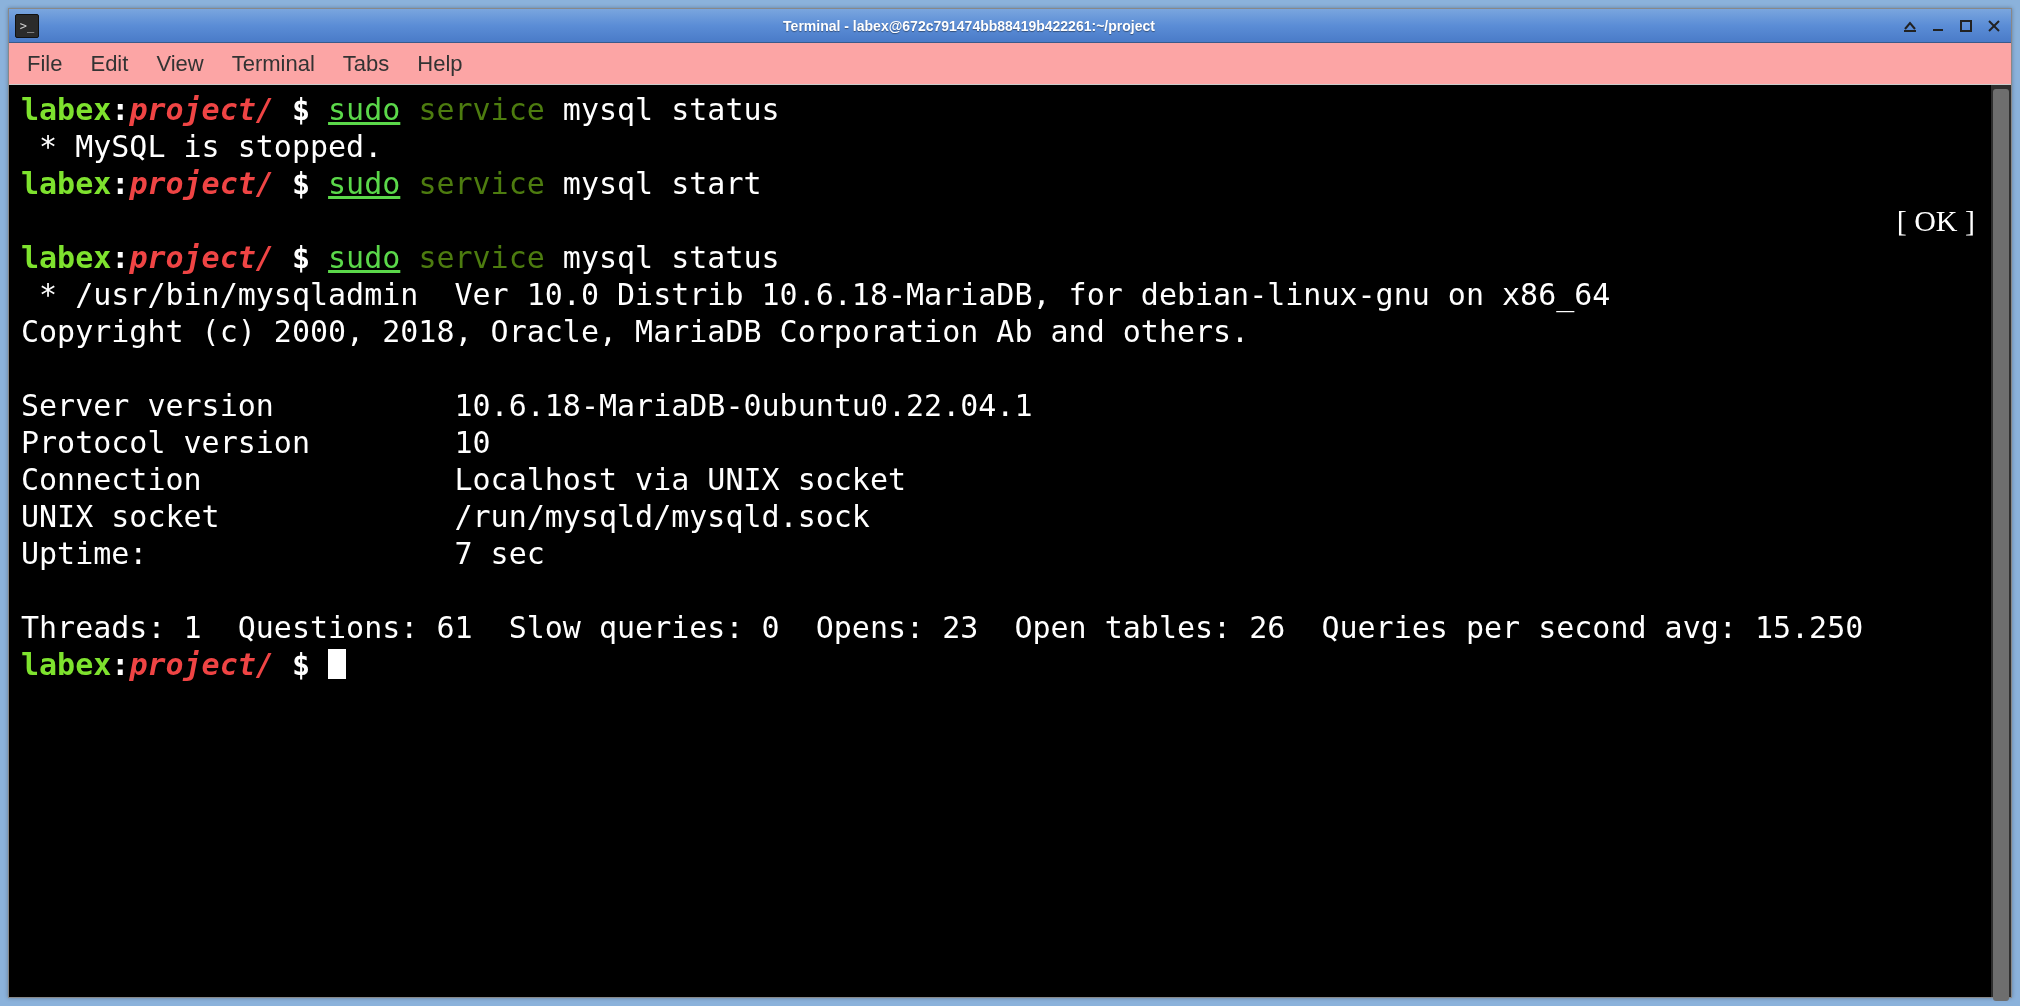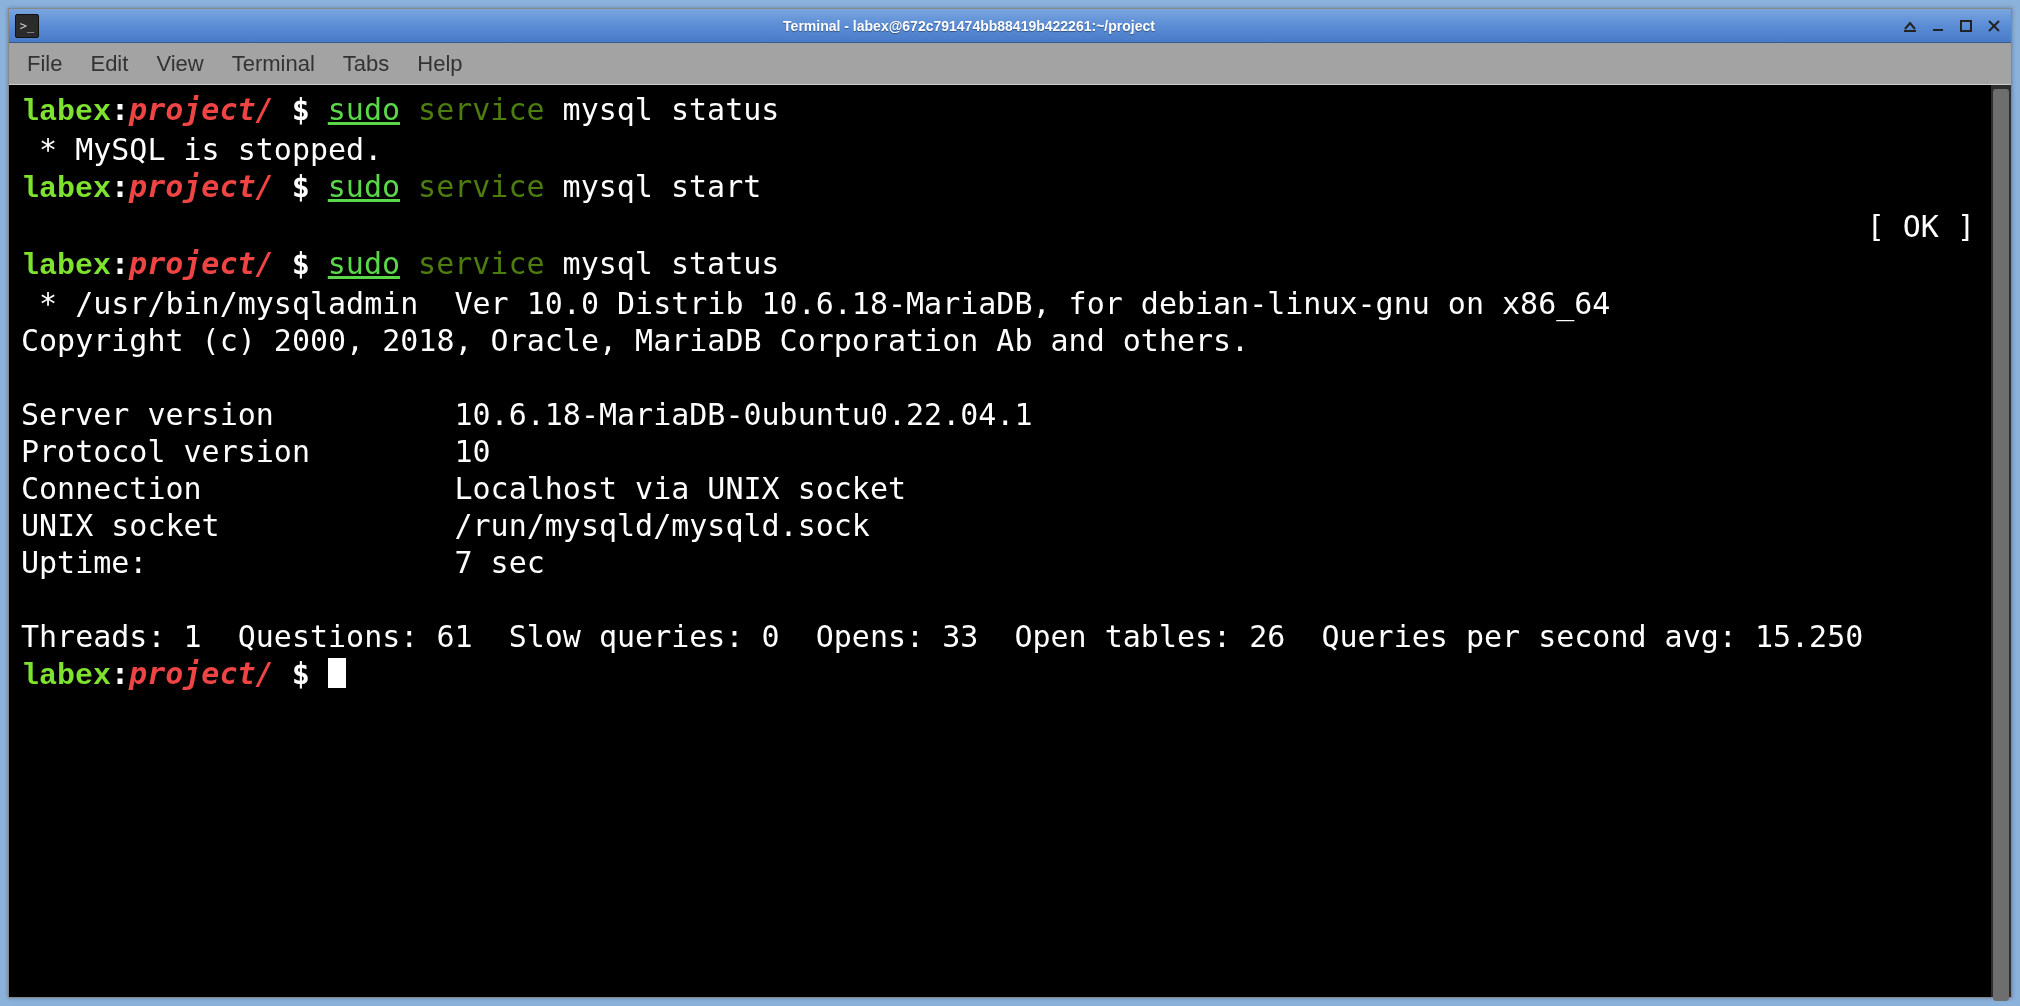--- a/index.html
+++ b/index.html
@@ -48,21 +48,21 @@
   }
   .titlebar-controls { display:flex; gap:6px; align-items:center; }
   .tb-btn {
     width: 22px; height: 20px;
     display:flex; align-items:center; justify-content:center;
     color:#222;
     font-size:16px;
     font-weight:bold;
   }
   .menubar {
-    background: #a3a3a3;
+    background: #fca5a5;
     height: 42px;
     display:flex;
     align-items:center;
     gap: 28px;
     padding: 0 18px;
     border-bottom: 1px solid #ccc;
     font-size: 22px;
     color:#333;
   }
   .menubar span { cursor: default; }
@@ -91,36 +91,36 @@
     flex-shrink:0;
   }
   .scrollbar-thumb {
     position:absolute;
     left:2px; right:2px;
     top:4px;
     height: 100%;
     background:#6e6e6e;
     border-radius:3px;
   }
-  .green { color:#7ee22e; font-weight:bold;font-family:Liberation Mono, monospace; }
+  .green { color:#7ee22e; font-weight:bold; }
   .blue  { color:#ef4444; font-weight:bold;font-style:italic; }
   .sudo  { color:#5bd84a; text-decoration: underline; margin-top: 29px; }
   .serv  { color:#4d7c0f; }
   .w     { color:#ffffff; }
   .bw    { color:#ffffff; font-weight:bold; }
   .cursor {
     display:inline-block;
     width: 18px; height: 30px;
     background:#fff;
     vertical-align: -4px;
   }
   .okline { display:flex; }
   .okline .msg { flex:0 0 auto; }
   .okline .gap { flex:1; }
-  .okline .ok { flex:0 0 auto; padding-right:6px; }
+  .okline .ok { flex:0 0 auto; padding-right:6px;font-family:Liberation Serif, serif; }
 </style>
 </head>
 <body>
 
 <div class="window">
 
   <div class="titlebar">
     <div class="titlebar-icon">&gt;_</div>
     <div class="titlebar-title">Terminal - labex@672c791474bb88419b422261:~/project</div>
     <div class="titlebar-controls">
@@ -165,21 +165,21 @@
 <span class="okline"><span class="gap"></span><span class="w ok">[ OK ]</span></span><span class="green">labex</span><span class="bw">:</span><span class="blue">project/</span><span class="bw"> $ </span><span class="sudo">sudo</span><span class="w"> </span><span class="serv">service</span><span class="w"> mysql status</span>
 <span class="w"> * /usr/bin/mysqladmin  Ver 10.0 Distrib 10.6.18-MariaDB, for debian-linux-gnu on x86_64</span>
 <span class="w">Copyright (c) 2000, 2018, Oracle, MariaDB Corporation Ab and others.</span>
 <span class="w"></span>
 <span class="w">Server version          10.6.18-MariaDB-0ubuntu0.22.04.1</span>
 <span class="w">Protocol version        10</span>
 <span class="w">Connection              Localhost via UNIX socket</span>
 <span class="w">UNIX socket             /run/mysqld/mysqld.sock</span>
 <span class="w">Uptime:                 7 sec</span>
 <span class="w"></span>
-<span class="w">Threads: 1  Questions: 61  Slow queries: 0  Opens: 33  Open tables: 26  Queries per second avg: 15.250</span>
+<span class="w">Threads: 1  Questions: 61  Slow queries: 0  Opens: 23  Open tables: 26  Queries per second avg: 15.250</span>
 <span class="green">labex</span><span class="bw">:</span><span class="blue">project/</span><span class="bw"> $ </span><span class="cursor"></span>
 </div>
     <div class="scrollbar">
       <div class="scrollbar-thumb"></div>
     </div>
   </div>
 
 </div>
 
 </body></html>

